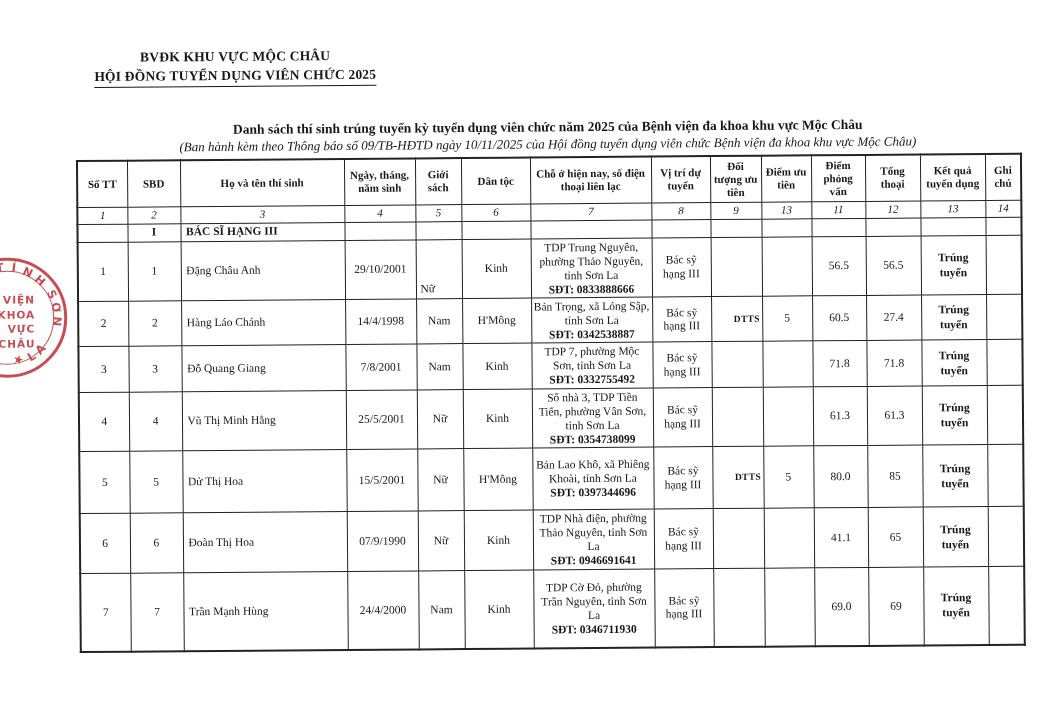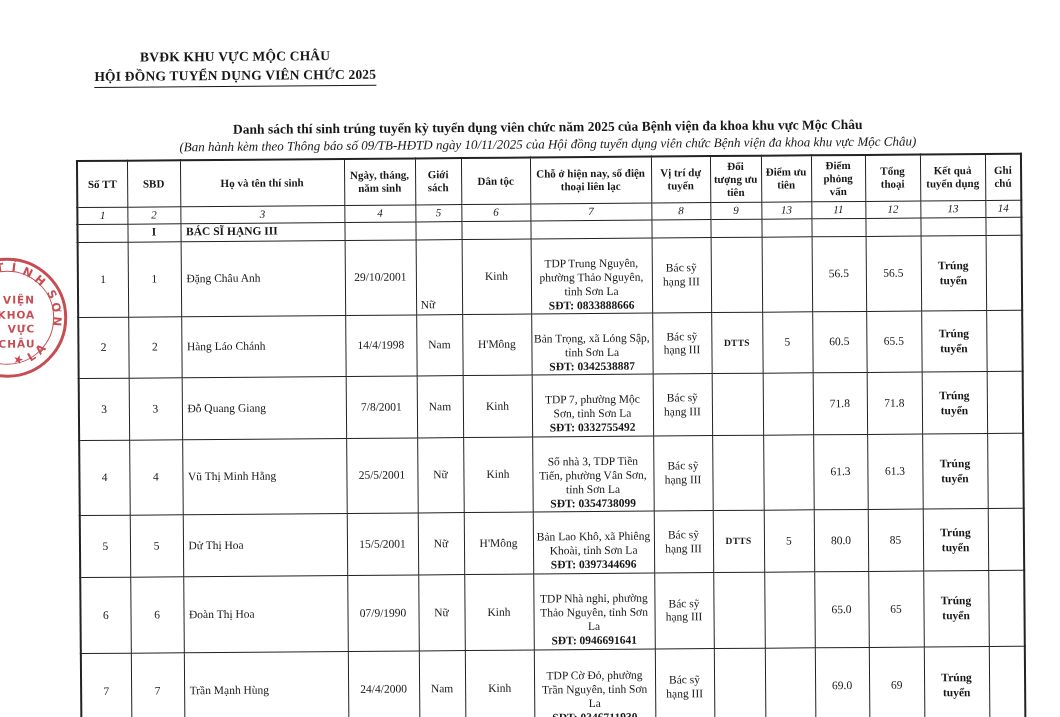--- a/index.html
+++ b/index.html
@@ -24,23 +24,23 @@
     position:absolute;left:78px;top:160px;width:944px;border-collapse:collapse;table-layout:fixed;
     font-size:11.5px;border:2px solid #232323;
   }
   .results td,.results th{border:1px solid #232323;padding:1px 2px;text-align:center;vertical-align:middle;overflow:hidden;line-height:1.18;}
   .results th{font-weight:700;font-size:11px;}
   .num-row td{font-style:italic;font-size:11px;padding:0;line-height:1;}
   .section-row td{padding:0 3px;}
   .section-numeral{font-weight:700;}
   .section-title{font-weight:700;text-align:left !important;padding-left:5px !important;}
   td.cell-name{text-align:left;padding-left:5px;}
-  .addr{line-height:1.22;margin-top:16px;}
+  .addr{line-height:1.22;}
   .phone{font-weight:700;line-height:1.25;}
-  td.cell-priority-group{font-size:9.5px;font-weight:700;letter-spacing:.3px;}
+  td.cell-priority-group{font-size:9.5px;font-weight:700;letter-spacing:.3px;text-align:right;}
   td.cell-result{font-weight:700;line-height:1.3;margin-left:48px;}
   td.gender-low{vertical-align:bottom;text-align:left;padding-left:4px;padding-bottom:2px;}
 
   
   .stamp{position:absolute;left:-52px;top:257px;width:120px;height:120px;color:#c23a40;opacity:.9;
          font-family:"DejaVu Sans","Liberation Sans",sans-serif;}
   .ring-outer{position:absolute;inset:0;border:3px solid currentColor;border-radius:50%;}
   .ring-inner{position:absolute;inset:13px;border:1.5px solid currentColor;border-radius:50%;}
   .arc-letter{position:absolute;font-weight:700;font-size:11.5px;}
   .center-lines{position:absolute;left:4px;top:35px;width:84px;text-align:right;font-weight:700;
@@ -178,21 +178,21 @@
           <td class="cell-gender">Nam</td>
           <td class="cell-ethnicity">H'Mông</td>
           <td class="cell-address">
             <div class="addr">Bản Trọng, xã Lóng Sập, tỉnh Sơn La</div>
             <div class="phone">SĐT: 0342538887</div>
           </td>
           <td class="cell-position">Bác sỹ hạng III</td>
           <td class="cell-priority-group">DTTS</td>
           <td class="cell-priority-points">5</td>
           <td class="cell-interview-score">60.5</td>
-          <td class="cell-total-score">65.5</td>
+          <td class="cell-total-score">27.4</td>
           <td class="cell-result">Trúng tuyển</td>
           <td class="cell-note"></td>
         </tr>
         <tr style="height: 45px;">
           <td class="cell-stt">3</td>
           <td class="cell-sbd">3</td>
           <td class="cell-name">Đỗ Quang Giang</td>
           <td class="cell-dob">7/8/2001</td>
           <td class="cell-gender">Nam</td>
           <td class="cell-ethnicity">Kinh</td>
@@ -247,27 +247,27 @@
           <td class="cell-note"></td>
         </tr>
         <tr style="height: 60px;">
           <td class="cell-stt">6</td>
           <td class="cell-sbd">6</td>
           <td class="cell-name">Đoàn Thị Hoa</td>
           <td class="cell-dob">07/9/1990</td>
           <td class="cell-gender">Nữ</td>
           <td class="cell-ethnicity">Kinh</td>
           <td class="cell-address">
-            <div class="addr">TDP Nhà nghỉ, phường Thảo Nguyên, tỉnh Sơn La</div>
+            <div class="addr">TDP Nhà điện, phường Thảo Nguyên, tỉnh Sơn La</div>
             <div class="phone">SĐT: 0946691641</div>
           </td>
           <td class="cell-position">Bác sỹ hạng III</td>
           <td class="cell-priority-group"></td>
           <td class="cell-priority-points"></td>
-          <td class="cell-interview-score">65.0</td>
+          <td class="cell-interview-score">41.1</td>
           <td class="cell-total-score">65</td>
           <td class="cell-result">Trúng tuyển</td>
           <td class="cell-note"></td>
         </tr>
         <tr style="height: 78px;">
           <td class="cell-stt">7</td>
           <td class="cell-sbd">7</td>
           <td class="cell-name">Trần Mạnh Hùng</td>
           <td class="cell-dob">24/4/2000</td>
           <td class="cell-gender">Nam</td>

